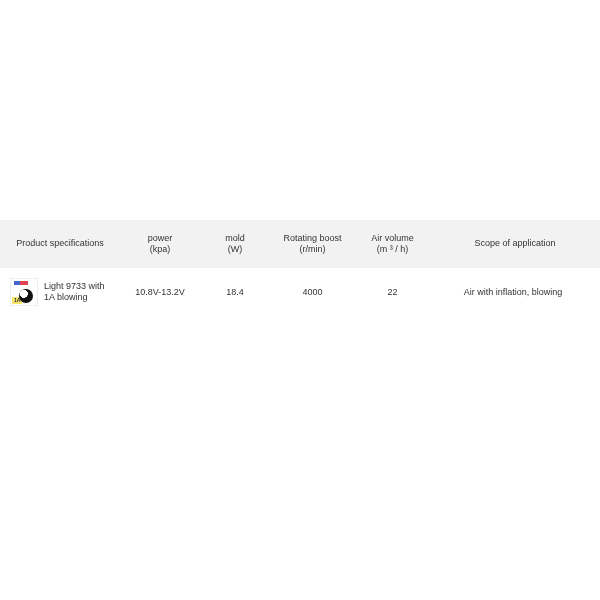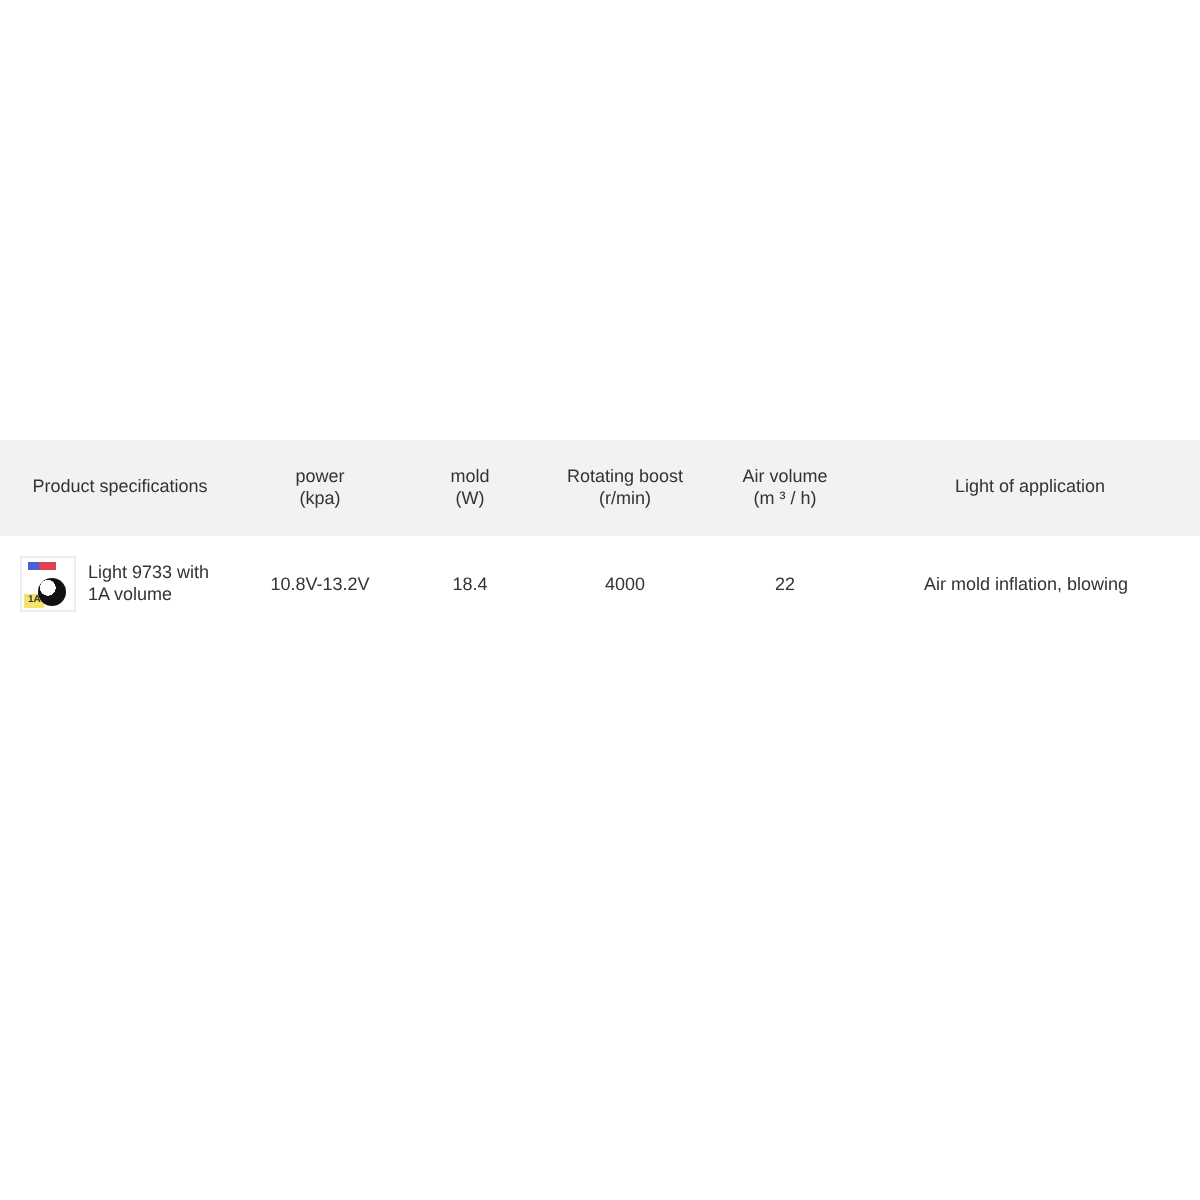--- a/index.html
+++ b/index.html
@@ -75,38 +75,38 @@
             <span>(r/min)</span>
           </span>
         </th>
         <th>
           <span class="hd-stack">
             <span>Air volume</span><br>
             <span>(m ³ / h)</span>
           </span>
         </th>
         <th>
-          <span class="hd-stack">Light of application</span>
+          <span class="hd-stack">Scope of application</span>
         </th>
       </tr>
     </thead>
     <tbody>
       <tr>
         <td>
           <div class="prod-cell">
             <div class="prod-img">
               <span class="ia">1A</span>
             </div>
             <span class="prod-name">
               <span>Light 9733 with</span><br>
-              <span>1A volume</span>
+              <span>1A blowing</span>
             </span>
           </div>
         </td>
         <td>10.8V-13.2V</td>
         <td>18.4</td>
         <td>4000</td>
         <td>22</td>
-        <td class="col-scope">Air mold inflation, blowing</td>
+        <td class="col-scope">Air with inflation, blowing</td>
       </tr>
     </tbody>
   </table>
 </div>
 
 </body></html>

